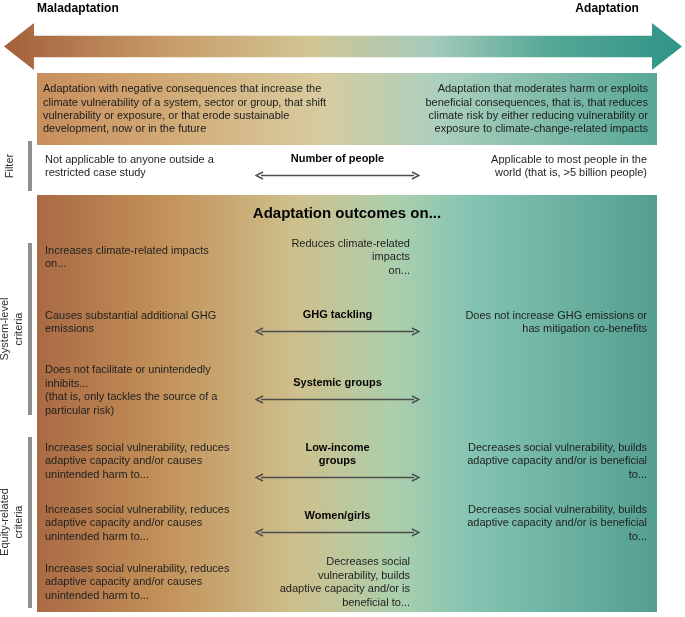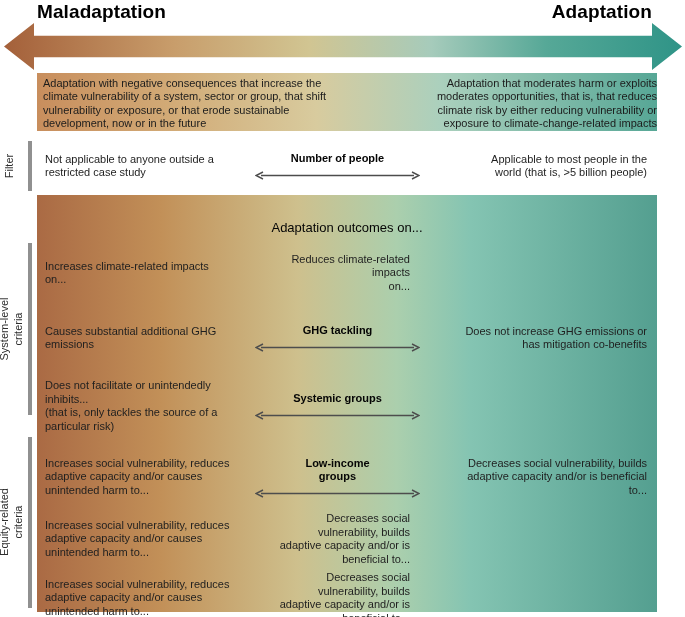--- a/index.html
+++ b/index.html
@@ -1,35 +1,35 @@
 <!DOCTYPE html>
 <html><head>
 <meta charset="utf-8">
 <style>
   html,body { margin:0; padding:0; background:#ffffff; }
   body { width:685px; height:617px; font-family:"Liberation Sans", sans-serif; color:#1f1f1f; }
   .fig { position:relative; width:685px; height:617px; overflow:hidden; background:#fff; }
 
   
-  .toplabel { position:absolute; top:1px; font-weight:bold; font-size:19px; color:#000; letter-spacing:0.1px; }
+  .toplabel { position:absolute; top:1px; font-weight:bold; font-size:12px; color:#000; letter-spacing:0.1px; }
   .toplabel.left { left:37px; }
-  .toplabel.right { right:33px;margin-left:22px; }
+  .toplabel.right { right:46px;margin-left:22px; }
   .big-arrow {
     position:absolute; left:4px; top:23px; width:678px; height:47px;
     background:linear-gradient(90deg,#a4603a 0%,#c89d6b 25%,#d1c592 45%,#a6cbbb 63%,#56a897 80%,#2f9487 100%);
     clip-path:polygon(0 50%, 30px 0, 30px 27%, calc(100% - 30px) 27%, calc(100% - 30px) 0,
                       100% 50%, calc(100% - 30px) 100%, calc(100% - 30px) 73%, 30px 73%, 30px 100%);
   }
 
   
   .defbox {
-    position:absolute; left:37px; top:73px; width:620px; height:58px; box-sizing:border-box;
-    padding:4px 0 4px 6px; display:flex; justify-content:space-between;
+    position:absolute; left:37px; top:73px; width:620px; height:72px; box-sizing:border-box;
+    padding:4px 9px 4px 6px; display:flex; justify-content:space-between;
     background:linear-gradient(90deg,#c88e5d 0%,#d2ab77 22%,#d8cb9e 45%,#abd0bd 65%,#57a796 100%);
-    font-size:11px; line-height:13.4px; color:#1c1c1c;
+    font-size:11px; line-height:13.4px; color:#1c1c1c;align-items:center;
   }
   .def-left { width:308px; }
   .def-right { width:252px; text-align:right; }
 
   
   .grid3 { display:grid; grid-template-columns:218px 165px 1fr; align-items:center;
            font-size:11px; line-height:13.5px; }
   .cell-left { padding-left:8px; }
   .cell-left .inner { max-width:200px; white-space:pre-line; }
   .cell-right { text-align:right; padding-right:10px; }
@@ -41,22 +41,22 @@
 
   
   .filter-row { position:absolute; left:37px; top:140px; width:620px; height:52px; }
   .filter-row .cell-left .inner { max-width:170px; }
 
   
   .main-box {
     position:absolute; left:37px; top:195px; width:620px; height:417px; box-sizing:border-box;
     background:linear-gradient(90deg,#aa6a44 0%,#c29058 20%,#cec08d 42%,#abcfad 58%,#84c4b2 70%,#549f90 100%);
   }
-  .outcomes-header { padding-top:25px; height:18px; text-align:center; font-weight:normal;
-                     font-size:13px; color:#050505; }
+  .outcomes-header { padding-top:9px; height:18px; text-align:center; font-weight:bold;
+                     font-size:15px; color:#050505; }
   .r1 { height:70px; } .r2 { height:60px; } .r3 { height:76px; }
   .r4 { height:66px; } .r5 { height:58px; } .r6 { height:60px; }
 
   
   .vbar { position:absolute; left:28px; width:4px; background:#909090; }
   .vbar.filter { top:141px; height:50px; }
   .vbar.system { top:243px; height:172px; }
   .vbar.equity { top:437px; height:171px; }
   .vlabel { position:absolute; transform:rotate(-90deg); font-size:11px; line-height:13.5px;
             color:#2e2e2e; text-align:center; }
@@ -68,21 +68,21 @@
 <body>
 
 <div class="fig">
 
   <div class="toplabel left">Maladaptation</div>
   <div class="toplabel right">Adaptation</div>
   <div class="big-arrow"></div>
 
   <div class="defbox">
     <div class="def-left">Adaptation with negative consequences that increase the climate vulnerability of a system, sector or group, that shift vulnerability or exposure, or that erode sustainable development, now or in the future</div>
-    <div class="def-right">Adaptation that moderates harm or exploits moderates opportunities, that is, that reduces climate risk by either reducing vulnerability or exposure to climate-change-related impacts</div>
+    <div class="def-right">Adaptation that moderates harm or exploits beneficial consequences, that is, that reduces climate risk by either reducing vulnerability or exposure to climate-change-related impacts</div>
   </div>
 
   <div class="filter-row grid3">
     <div class="cell-left">
       <div class="inner">Not applicable to anyone outside a restricted case study</div>
     </div>
     <div class="center-col">
       <div class="row-title">Number of people</div>
       <svg class="arrow-svg" width="165" height="9" viewBox="0 0 165 9">
         <line x1="6" y1="4.5" x2="159" y2="4.5" stroke="#4d4d4d" stroke-width="1.4"></line>
@@ -150,20 +150,28 @@
           <polyline points="157,1 164,4.5 157,8" fill="none" stroke="#4d4d4d" stroke-width="1.4"></polyline>
         </svg>
       </div>
       <div class="cell-right"><div class="inner">Decreases social vulnerability, builds adaptive capacity and/or is beneficial to...</div></div>
     </div>
 
     <div class="grid3 r5">
       <div class="cell-left">
           <div class="inner">Increases social vulnerability, reduces adaptive capacity and/or causes unintended harm to...</div>
         </div>
+      <div class="center-col">
+        <div class="row-title">Women/girls</div>
+        <svg class="arrow-svg" width="165" height="9" viewBox="0 0 165 9">
+          <line x1="6" y1="4.5" x2="159" y2="4.5" stroke="#4d4d4d" stroke-width="1.4"></line>
+          <polyline points="8,1 1,4.5 8,8" fill="none" stroke="#4d4d4d" stroke-width="1.4"></polyline>
+          <polyline points="157,1 164,4.5 157,8" fill="none" stroke="#4d4d4d" stroke-width="1.4"></polyline>
+        </svg>
+      </div>
       <div class="cell-right"><div class="inner">Decreases social vulnerability, builds adaptive capacity and/or is beneficial to...</div></div>
     </div>
 
     <div class="grid3 r6">
       <div class="cell-left">
           <div class="inner">Increases social vulnerability, reduces adaptive capacity and/or causes unintended harm to...</div>
         </div>
       <div class="cell-right"><div class="inner">Decreases social vulnerability, builds adaptive capacity and/or is beneficial to...</div></div>
     </div>
   </div>

